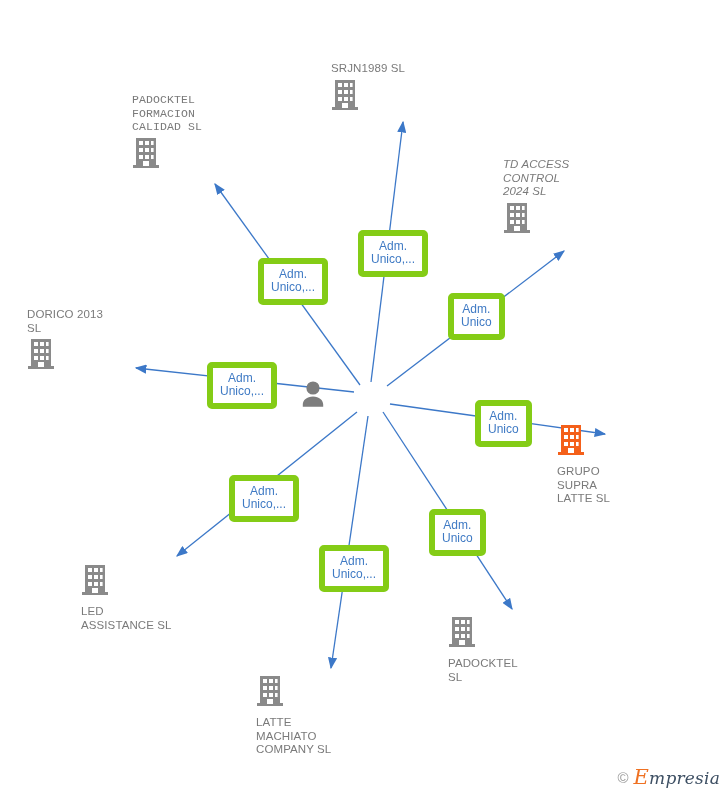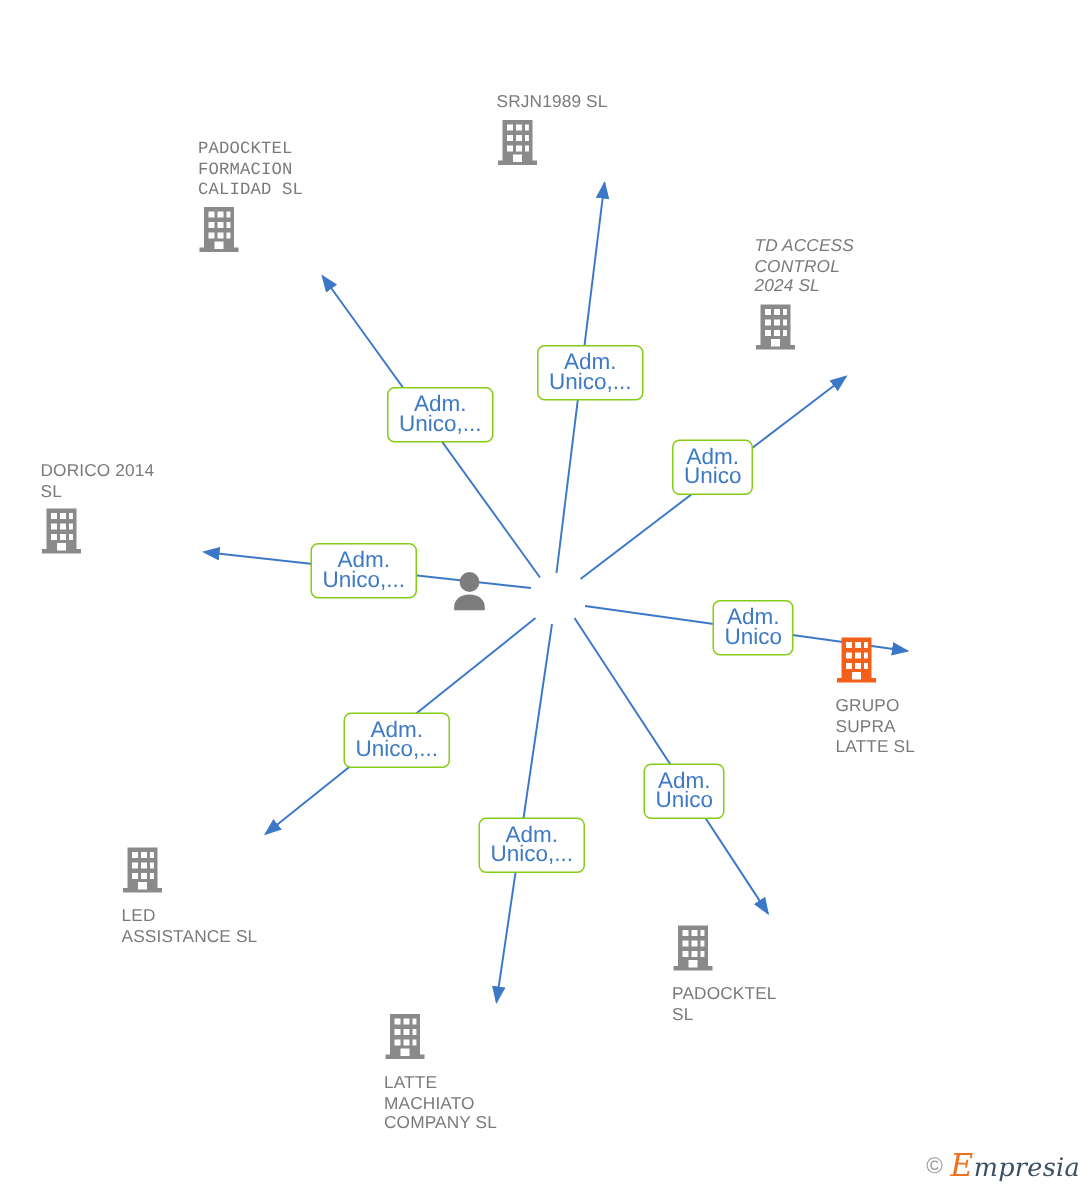--- a/index.html
+++ b/index.html
@@ -46,25 +46,25 @@
     height: 40px;
     line-height: 0;
   }
   .node.label-top .icon-wrap { margin-top: 2px; }
   .node.label-bottom .icon-wrap { margin-bottom: 2px; }
 
   
   .edge-label {
     position: absolute;
     z-index: 4;
-    border: 1px solid #84cc16;
+    border: 6px solid #84cc16;
     border-radius: 5px;
     background: #ffffff;
     color: #3f7ac4;
-    font-size: 15px;
+    font-size: 12px;
     line-height: 13px;
     text-align: center;
     padding: 4px 7px 5px 7px;
     white-space: pre-line;
     box-sizing: border-box;
   }
 
   
   #watermark {
     position: absolute;
@@ -210,21 +210,21 @@
         <rect x="7" y="19" width="4" height="4"></rect>
             <rect x="13" y="19" width="4" height="4"></rect>
             <rect x="19" y="19" width="2.6" height="4"></rect>
         <rect x="11" y="25" width="6" height="5"></rect>
       </g>
         </svg>
     </div>
   </div>
 
   <div class="node label-top" style="left:102px; top:308px;">
-    <div class="label">DORICO 2014
+    <div class="label">DORICO 2013
 SL</div>
     <div class="icon-wrap">
       <svg width="28" height="34" viewBox="0 0 28 34">
           <g fill="#8a8a8a">
         <rect x="4" y="2" width="20" height="28"></rect>
             <rect x="1" y="29" width="26" height="3"></rect>
       </g>
           <g fill="#ffffff">
         <rect x="7" y="5" width="4" height="4"></rect>
             <rect x="13" y="5" width="4" height="4"></rect>

